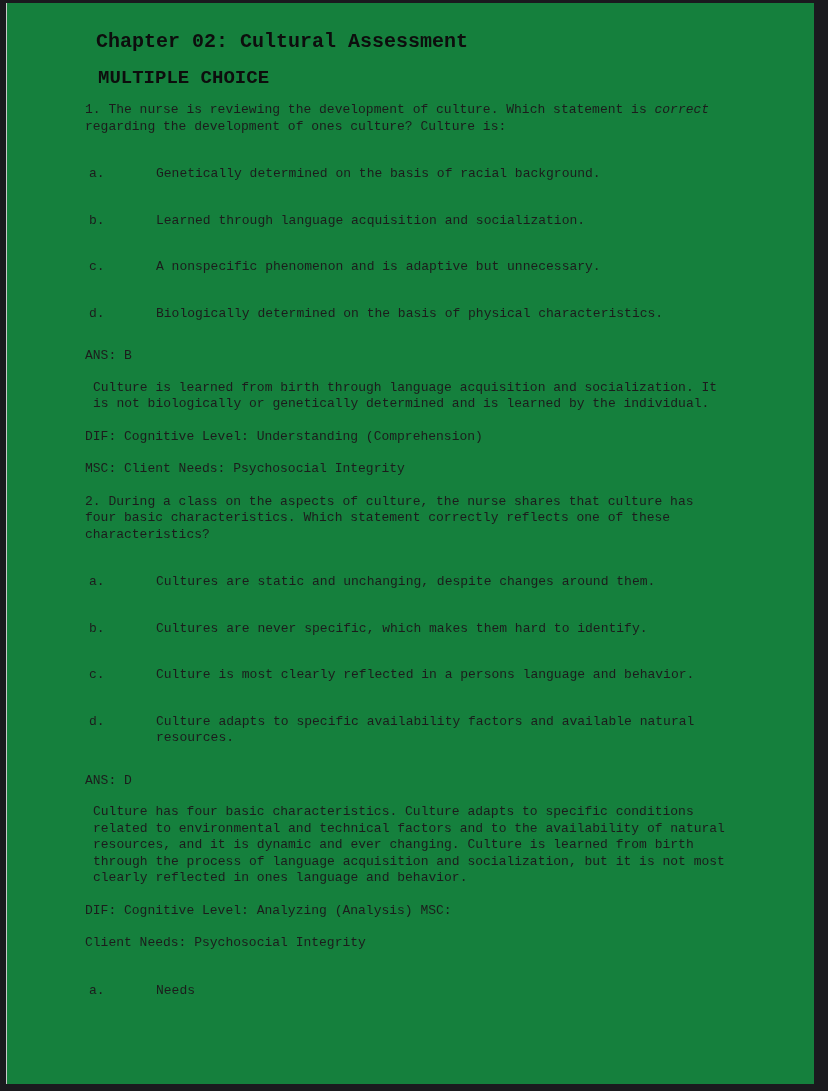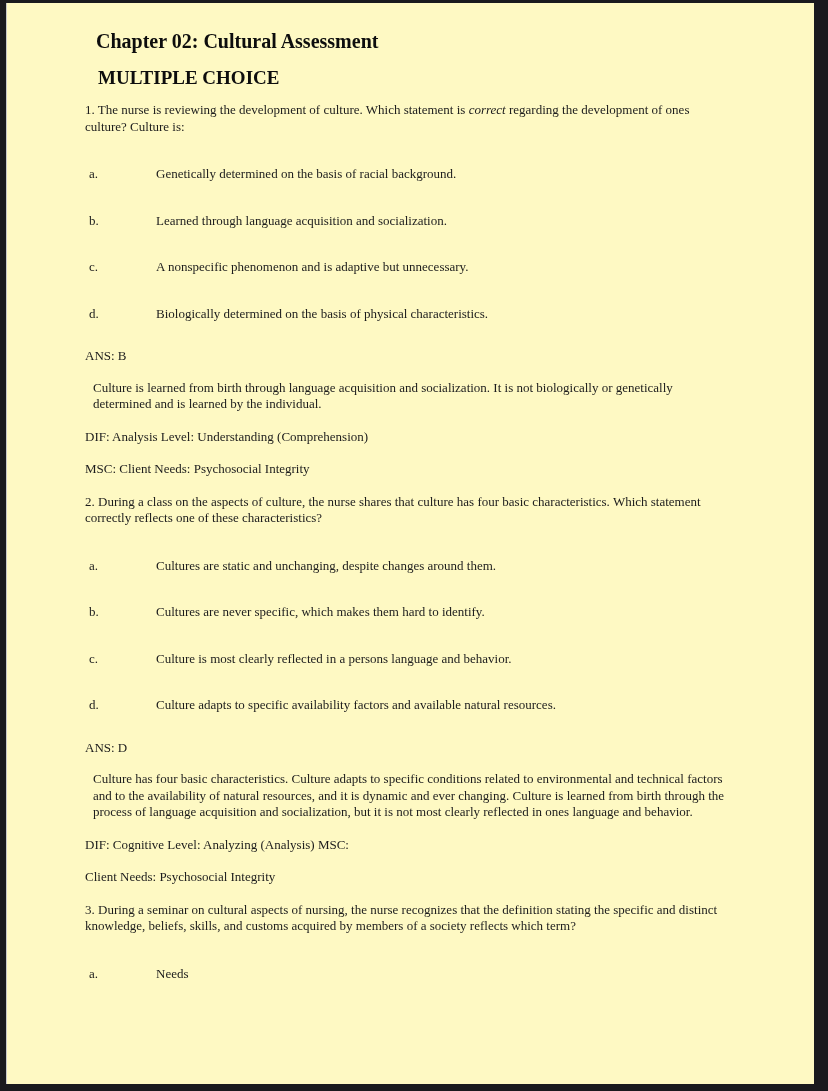--- a/index.html
+++ b/index.html
@@ -12,27 +12,28 @@
     background: #1a1a1e;
     overflow: hidden;
     font-family: "Liberation Serif", "DejaVu Serif", serif;
   }
   .page {
     position: absolute;
     top: 3px;
     left: 6px;
     width: 808px;
     height: 1081px;
-    background: #fef9c3;
+    background: #15803d;
     border-left: 1px solid #c9c9c9;
     box-sizing: border-box;
     padding: 27px 86px 0 78px;
     color: #1c1c1c;
     font-size: 13px;
     line-height: 16.5px;
+    font-family: Liberation Mono, monospace;
   }
   .doc-title {
     font-size: 20px;
     line-height: 23px;
     font-weight: bold;
     color: #0d0d0d;
     margin: 0 0 0 11px;
   }
   .section-heading {
     font-size: 19px;
@@ -96,21 +97,21 @@
       <span class="option-letter">c.</span>
       <span class="option-text">A nonspecific phenomenon and is adaptive but unnecessary.</span>
     </div>
     <div class="option-row">
       <span class="option-letter">d.</span>
       <span class="option-text">Biologically determined on the basis of physical characteristics.</span>
     </div>
 
     <p class="answer-line">ANS: B</p>
     <p class="rationale">Culture is learned from birth through language acquisition and socialization. It is not biologically or genetically determined and is learned by the individual.</p>
-    <p class="meta-line">DIF: Analysis Level: Understanding (Comprehension)</p>
+    <p class="meta-line">DIF: Cognitive Level: Understanding (Comprehension)</p>
     <p class="meta-line second">MSC: Client Needs: Psychosocial Integrity</p>
   </div>
 
   <div>
     <p class="question-text">2. During a class on the aspects of culture, the nurse shares that culture has four basic characteristics. Which statement correctly reflects one of these characteristics?</p>
 
     <div class="option-row first">
       <span class="option-letter">a.</span>
       <span class="option-text">Cultures are static and unchanging, despite changes around them.</span>
     </div>
@@ -127,21 +128,20 @@
       <span class="option-text">Culture adapts to specific availability factors and available natural resources.</span>
     </div>
 
     <p class="answer-line">ANS: D</p>
     <p class="rationale">Culture has four basic characteristics. Culture adapts to specific conditions related to environmental and technical factors and to the availability of natural resources, and it is dynamic and ever changing. Culture is learned from birth through the process of language acquisition and socialization, but it is not most clearly reflected in ones language and behavior.</p>
     <p class="meta-line">DIF: Cognitive Level: Analyzing (Analysis) MSC:</p>
     <p class="meta-line second">Client Needs: Psychosocial Integrity</p>
   </div>
 
   <div>
-    <p class="question-text">3. During a seminar on cultural aspects of nursing, the nurse recognizes that the definition stating the specific and distinct knowledge, beliefs, skills, and customs acquired by members of a society reflects which term?</p>
 
     <div class="option-row first">
       <span class="option-letter">a.</span>
       <span class="option-text">Needs</span>
     </div>
   </div>
 
 </div>
 
 </body></html>

